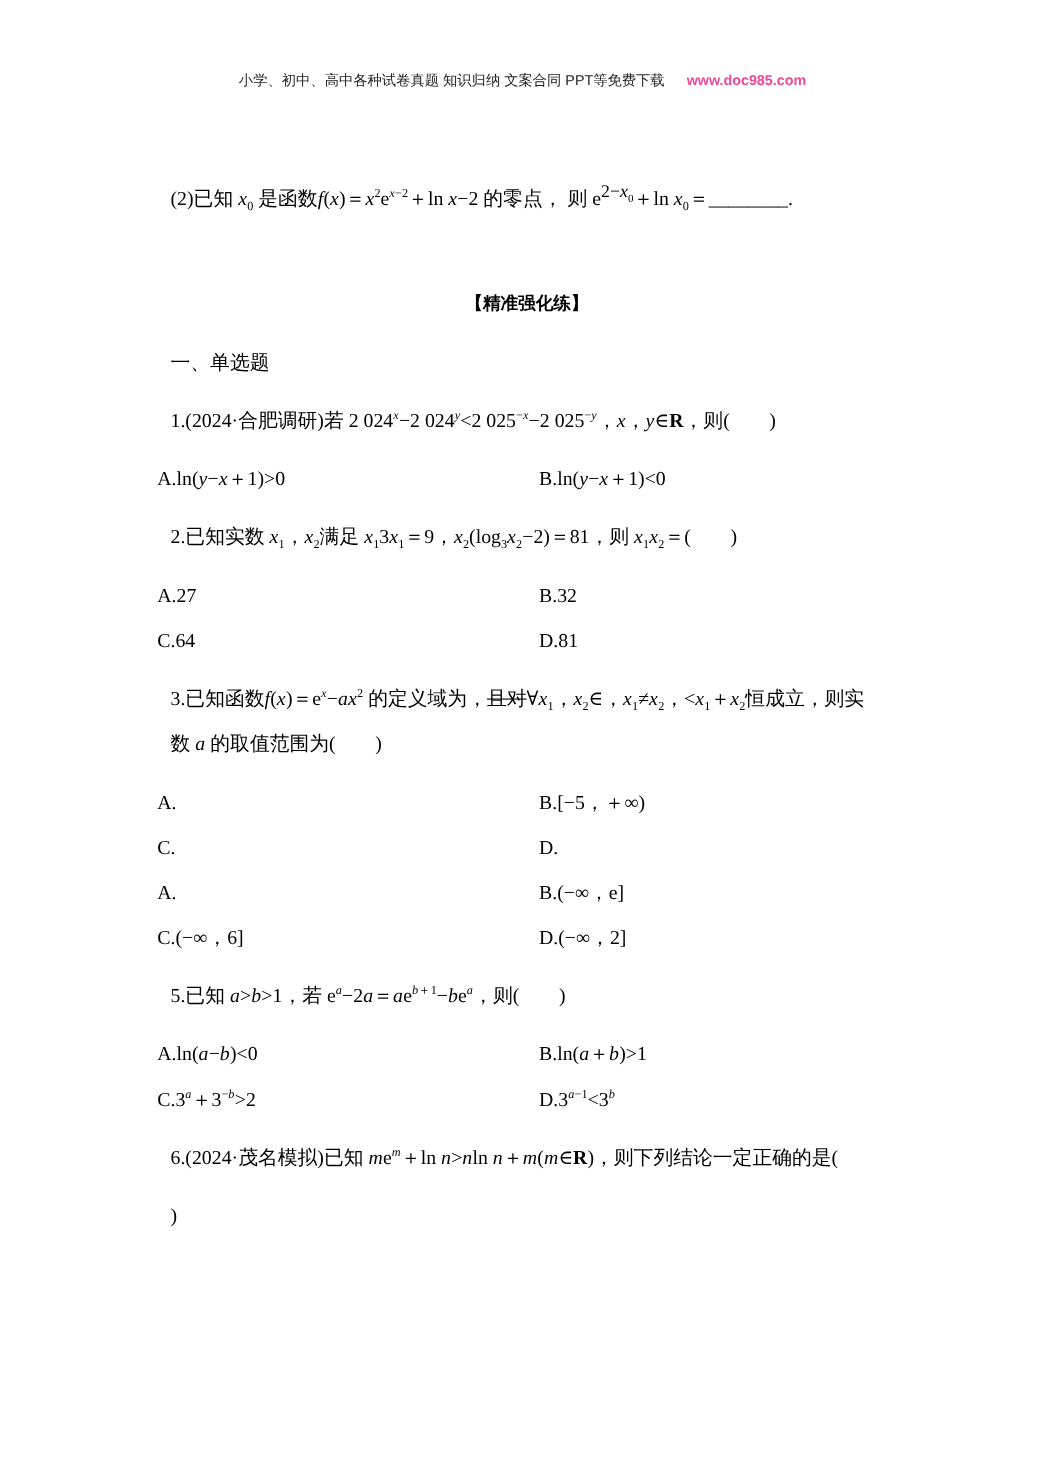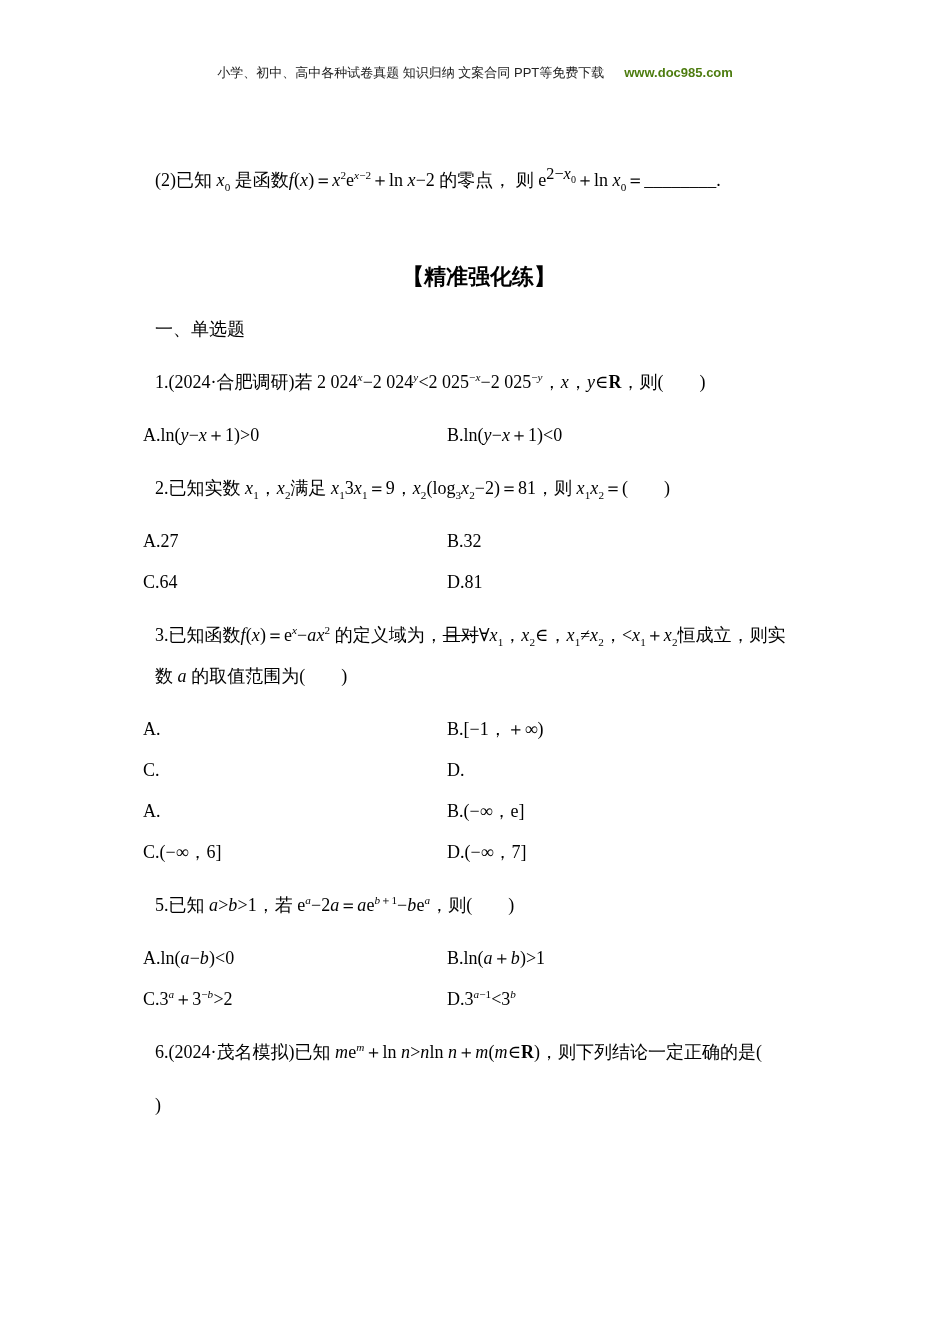--- a/index.html
+++ b/index.html
@@ -22,47 +22,48 @@
     left: 0;
     width: 100%;
     text-align: center;
     font-size: 13px;
     color: #222222;
     font-family: "Liberation Sans", "DejaVu Sans", sans-serif;
     white-space: nowrap;
   }
   .header .site {
     font-weight: bold;
-    color: #4d7c0f;
+    color: #ec4899;
     margin-left: 20px;
   }
   .content {
     position: absolute;
     left: 143px;
     top: 148px;
     width: 672px;
     font-size: 18px;
     line-height: 41px;
   }
   .content p {
     margin: 12px;
   }
   .gap-top-1 { margin-top: 47px !important; }
   .gap-top-2 { margin-top: 55px !important; }
   .center-title {
     text-align: center;
     font-weight: bold;
     font-family: "Liberation Sans", "DejaVu Sans", sans-serif;
-    font-size: 22px;
+    font-size: 16px;
   }
   .subhead {
     font-family: "Liberation Sans", "DejaVu Sans", sans-serif;
   }
   .opt-row {
     display: flex;
+    gap: 43px;
   }
   .opt {
     width: 304px;
     flex: none;
   }
   .opt.right {
     flex: 1 1 auto;
   }
   sup {
     font-size: 0.62em;
@@ -109,34 +110,34 @@
       <div class="opt right">B.32</div>
     </div>
     <div class="opt-row">
       <div class="opt">C.64</div>
       <div class="opt right">D.81</div>
     </div>
 
     <p>3.已知函数<i>f</i>(<i>x</i>)＝e<sup><i>x</i></sup>−<i>ax</i><sup>2</sup> 的定义域为，<s>且对</s>∀<i>x</i><sub>1</sub>，<i>x</i><sub>2</sub>∈，<i>x</i><sub>1</sub>≠<i>x</i><sub>2</sub>，&lt;<i>x</i><sub>1</sub>＋<i>x</i><sub>2</sub>恒成立，则实数 <i>a</i> 的取值范围为(　　)</p>
     <div class="opt-row">
       <div class="opt">A.</div>
-      <div class="opt right">B.[−1，＋∞)</div>
+      <div class="opt right">B.[−5，＋∞)</div>
     </div>
     <div class="opt-row">
       <div class="opt">C.</div>
       <div class="opt right">D.</div>
     </div>
 
     <div class="opt-row">
       <div class="opt">A.</div>
       <div class="opt right">B.(−∞，e]</div>
     </div>
     <div class="opt-row">
       <div class="opt">C.(−∞，6]</div>
-      <div class="opt right">D.(−∞，7]</div>
+      <div class="opt right">D.(−∞，2]</div>
     </div>
 
 
     <p>5.已知 <i>a</i>&gt;<i>b</i>&gt;1，若 e<sup><i>a</i></sup>−2<i>a</i>＝<i>a</i>e<sup><i>b</i>＋1</sup>−<i>b</i>e<sup><i>a</i></sup>，则(　　)</p>
     <div class="opt-row">
       <div class="opt">A.ln(<i>a</i>−<i>b</i>)&lt;0</div>
       <div class="opt right">B.ln(<i>a</i>＋<i>b</i>)&gt;1</div>
     </div>
     <div class="opt-row">
       <div class="opt">C.3<sup><i>a</i></sup>＋3<sup>−<i>b</i></sup>&gt;2</div>

